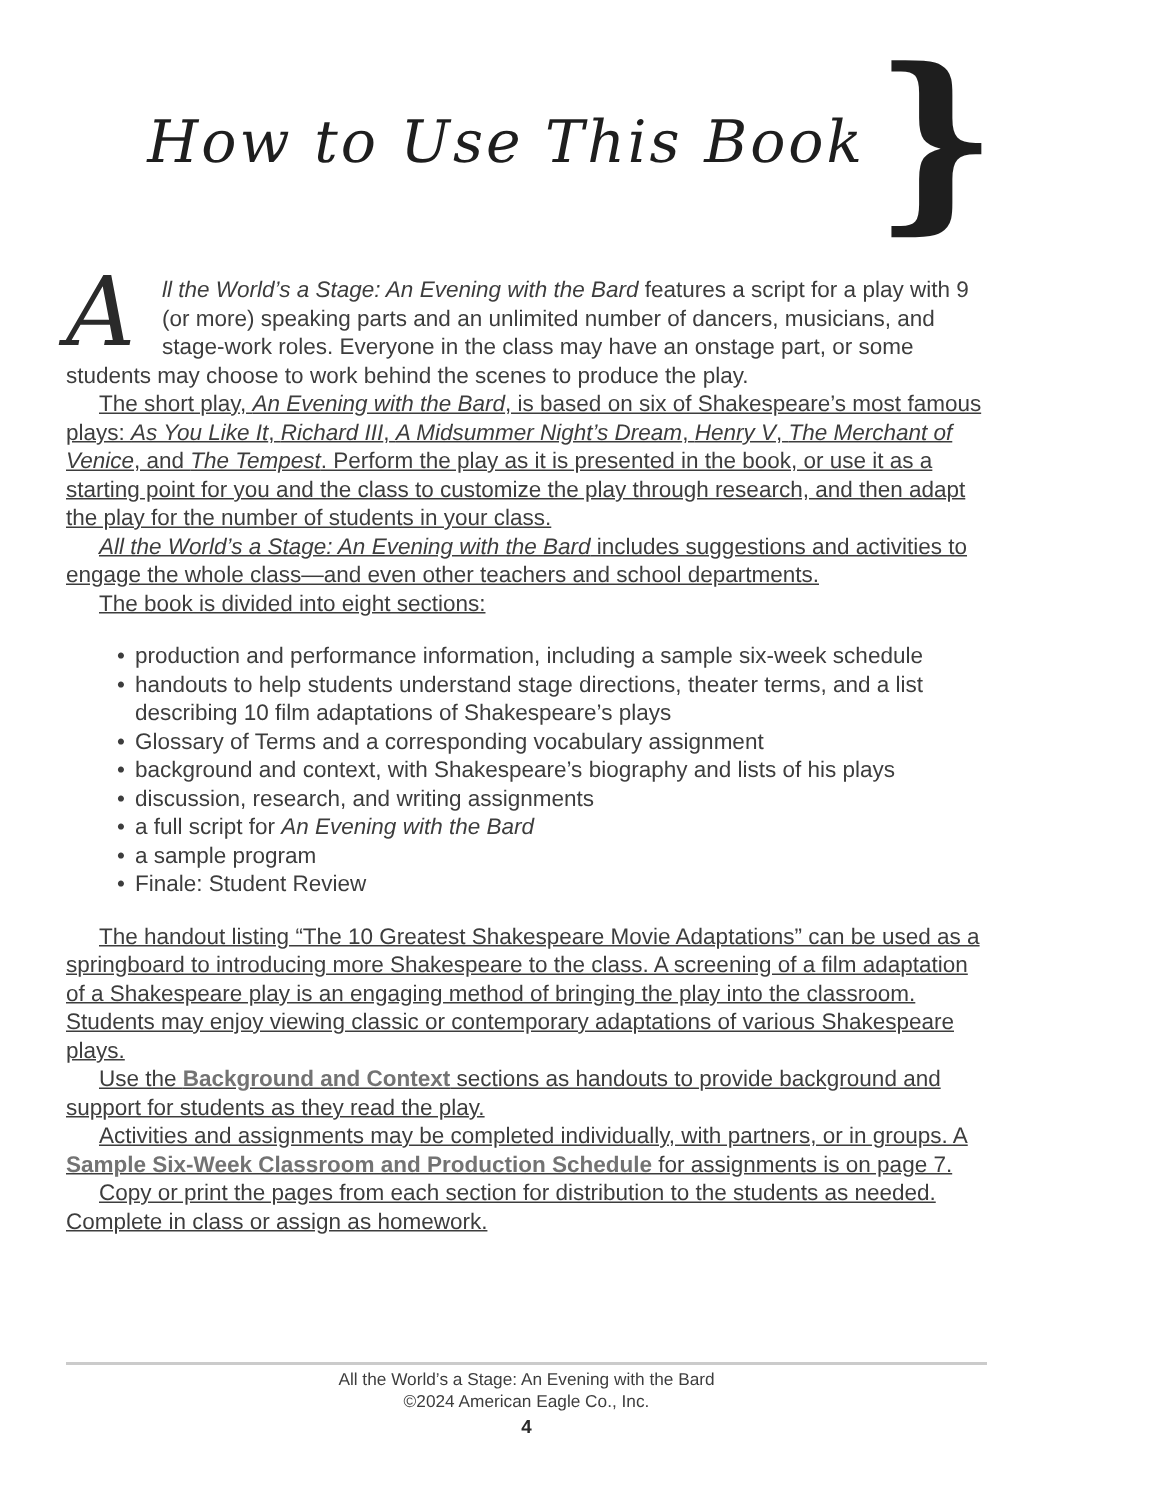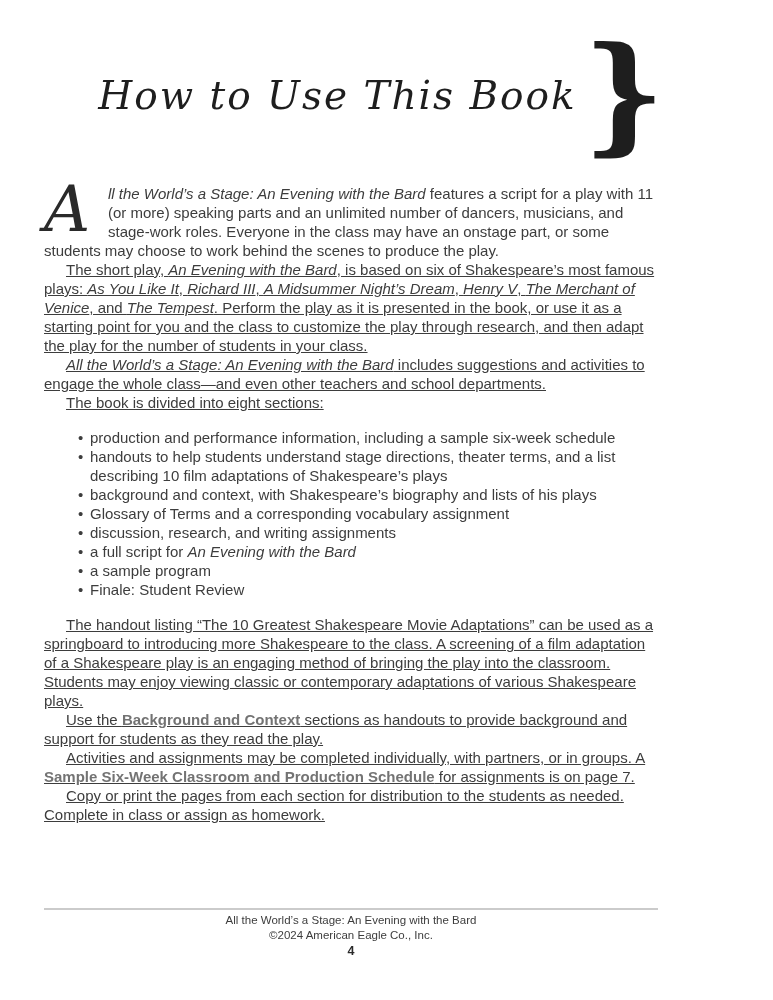--- a/index.html
+++ b/index.html
@@ -114,33 +114,33 @@
 
 <div class="page">
 
   <div class="header">
     <div class="title-script">How to Use This Book</div>
     <div class="brace">}</div>
   </div>
 
   <div class="content">
 
-    <p><span class="dropcap">A</span><span class="i">ll the World’s a Stage: An Evening with the Bard</span><span> features a script for a play with 11 (or more) speaking parts and an unlimited number of dancers, musicians, and stage-work roles. Everyone in the class may have an onstage part, or some students may choose to work behind the scenes to produce the play.</span></p>
+    <p><span class="dropcap">A</span><span class="i">ll the World’s a Stage: An Evening with the Bard</span><span> features a script for a play with 9 (or more) speaking parts and an unlimited number of dancers, musicians, and stage-work roles. Everyone in the class may have an onstage part, or some students may choose to work behind the scenes to produce the play.</span></p>
 
     <p class="ind"><span>The short play, </span><span class="i">An Evening with the Bard</span><span>, is based on six of Shakespeare’s most famous plays: </span><span class="i">As You Like It</span><span>, </span><span class="i">Richard III</span><span>, </span><span class="i">A Midsummer Night’s Dream</span><span>, </span><span class="i">Henry V</span><span>, </span><span class="i">The Merchant of Venice</span><span>, and </span><span class="i">The Tempest</span><span>. Perform the play as it is presented in the book, or use it as a starting point for you and the class to customize the play through research, and then adapt the play for the number of students in your class.</span></p>
 
     <p class="ind"><span class="i">All the World’s a Stage: An Evening with the Bard</span><span> includes suggestions and activities to engage the whole class—and even other teachers and school departments.</span></p>
 
     <p class="ind">The book is divided into eight sections:</p>
 
     <ul class="bullets">
       <li><span class="marker">•</span><span>production and performance information, including a sample six-week schedule</span></li>
       <li><span class="marker">•</span><span>handouts to help students understand stage directions, theater terms, and a list describing 10 film adaptations of Shakespeare’s plays</span></li>
+      <li><span class="marker">•</span><span>Glossary of Terms and a corresponding vocabulary assignment</span></li>
       <li><span class="marker">•</span><span>background and context, with Shakespeare’s biography and lists of his plays</span></li>
-      <li><span class="marker">•</span><span>Glossary of Terms and a corresponding vocabulary assignment</span></li>
       <li><span class="marker">•</span><span>discussion, research, and writing assignments</span></li>
       <li><span class="marker">•</span><span>a full script for </span><span class="i">An Evening with the Bard</span></li>
       <li><span class="marker">•</span><span>a sample program</span></li>
       <li><span class="marker">•</span><span>Finale: Student Review</span></li>
     </ul>
 
     <p class="ind">The handout listing “The 10 Greatest Shakespeare Movie Adaptations” can be used as a springboard to introducing more Shakespeare to the class. A screening of a film adaptation of a Shakespeare play is an engaging method of bringing the play into the classroom. Students may enjoy viewing classic or contemporary adaptations of various Shakespeare plays.</p>
 
     <p class="ind"><span>Use the </span><span class="b">Background and Context</span><span> sections as handouts to provide background and support for students as they read the play.</span></p>
 

